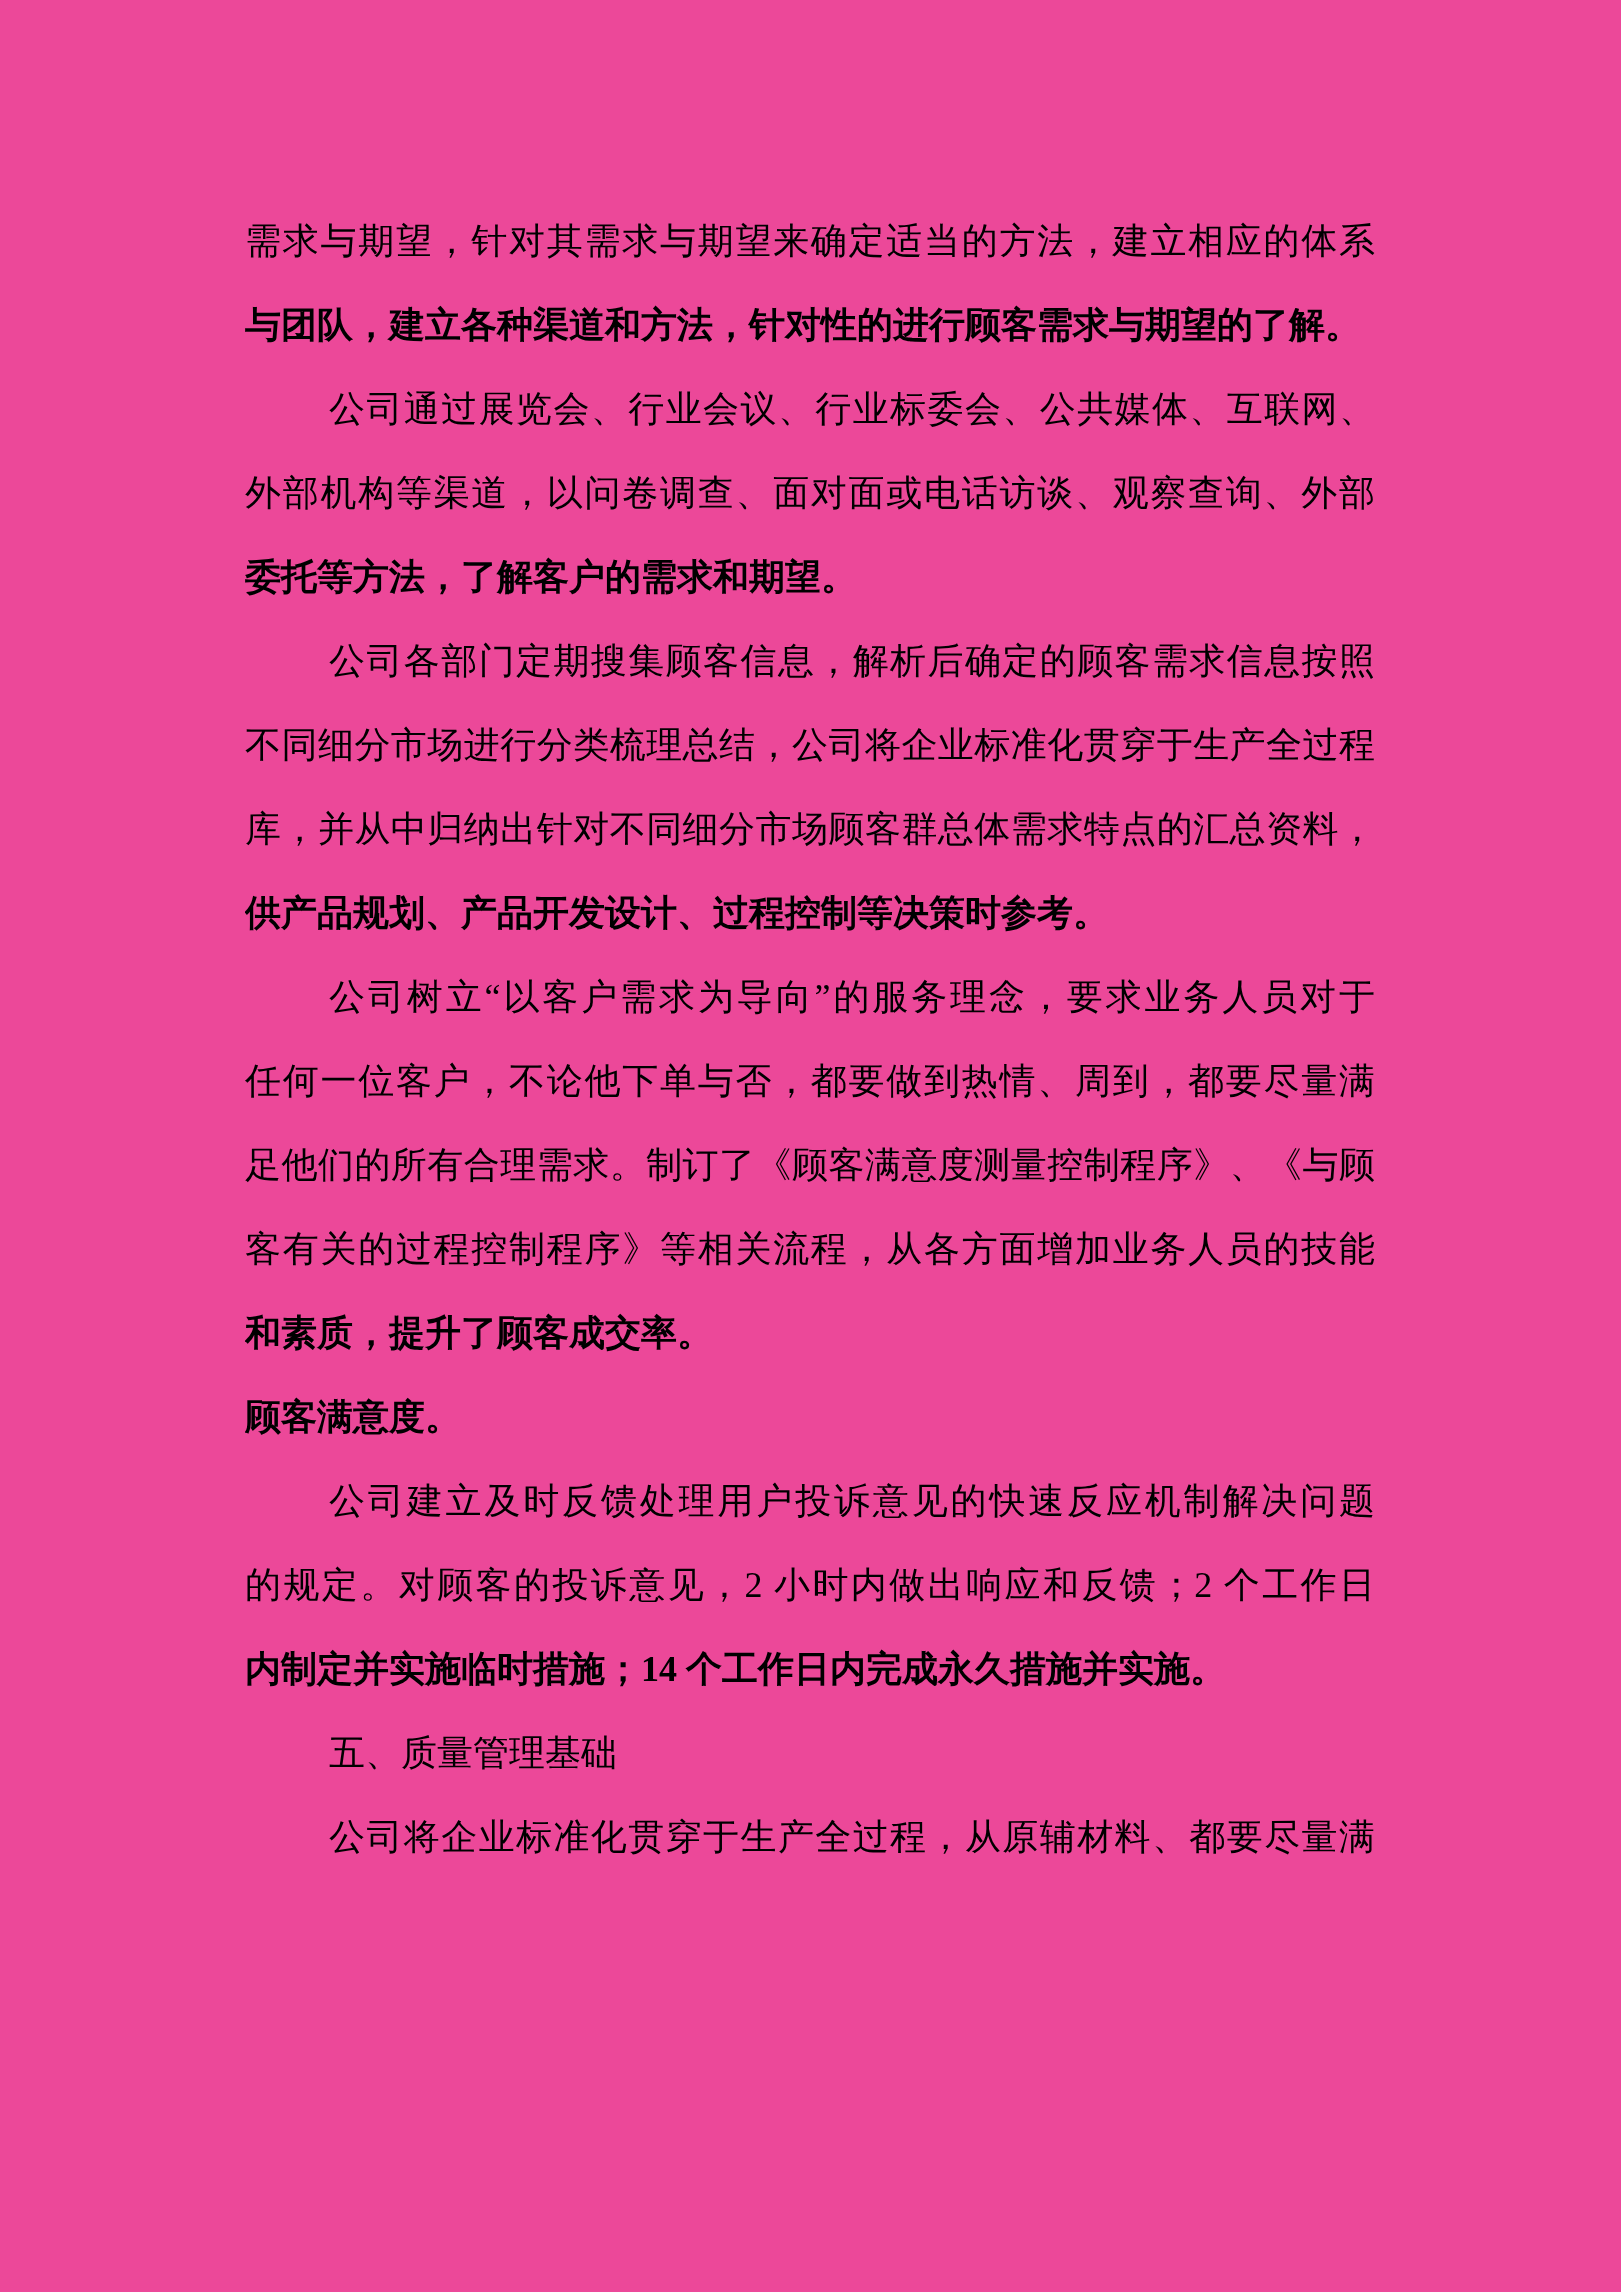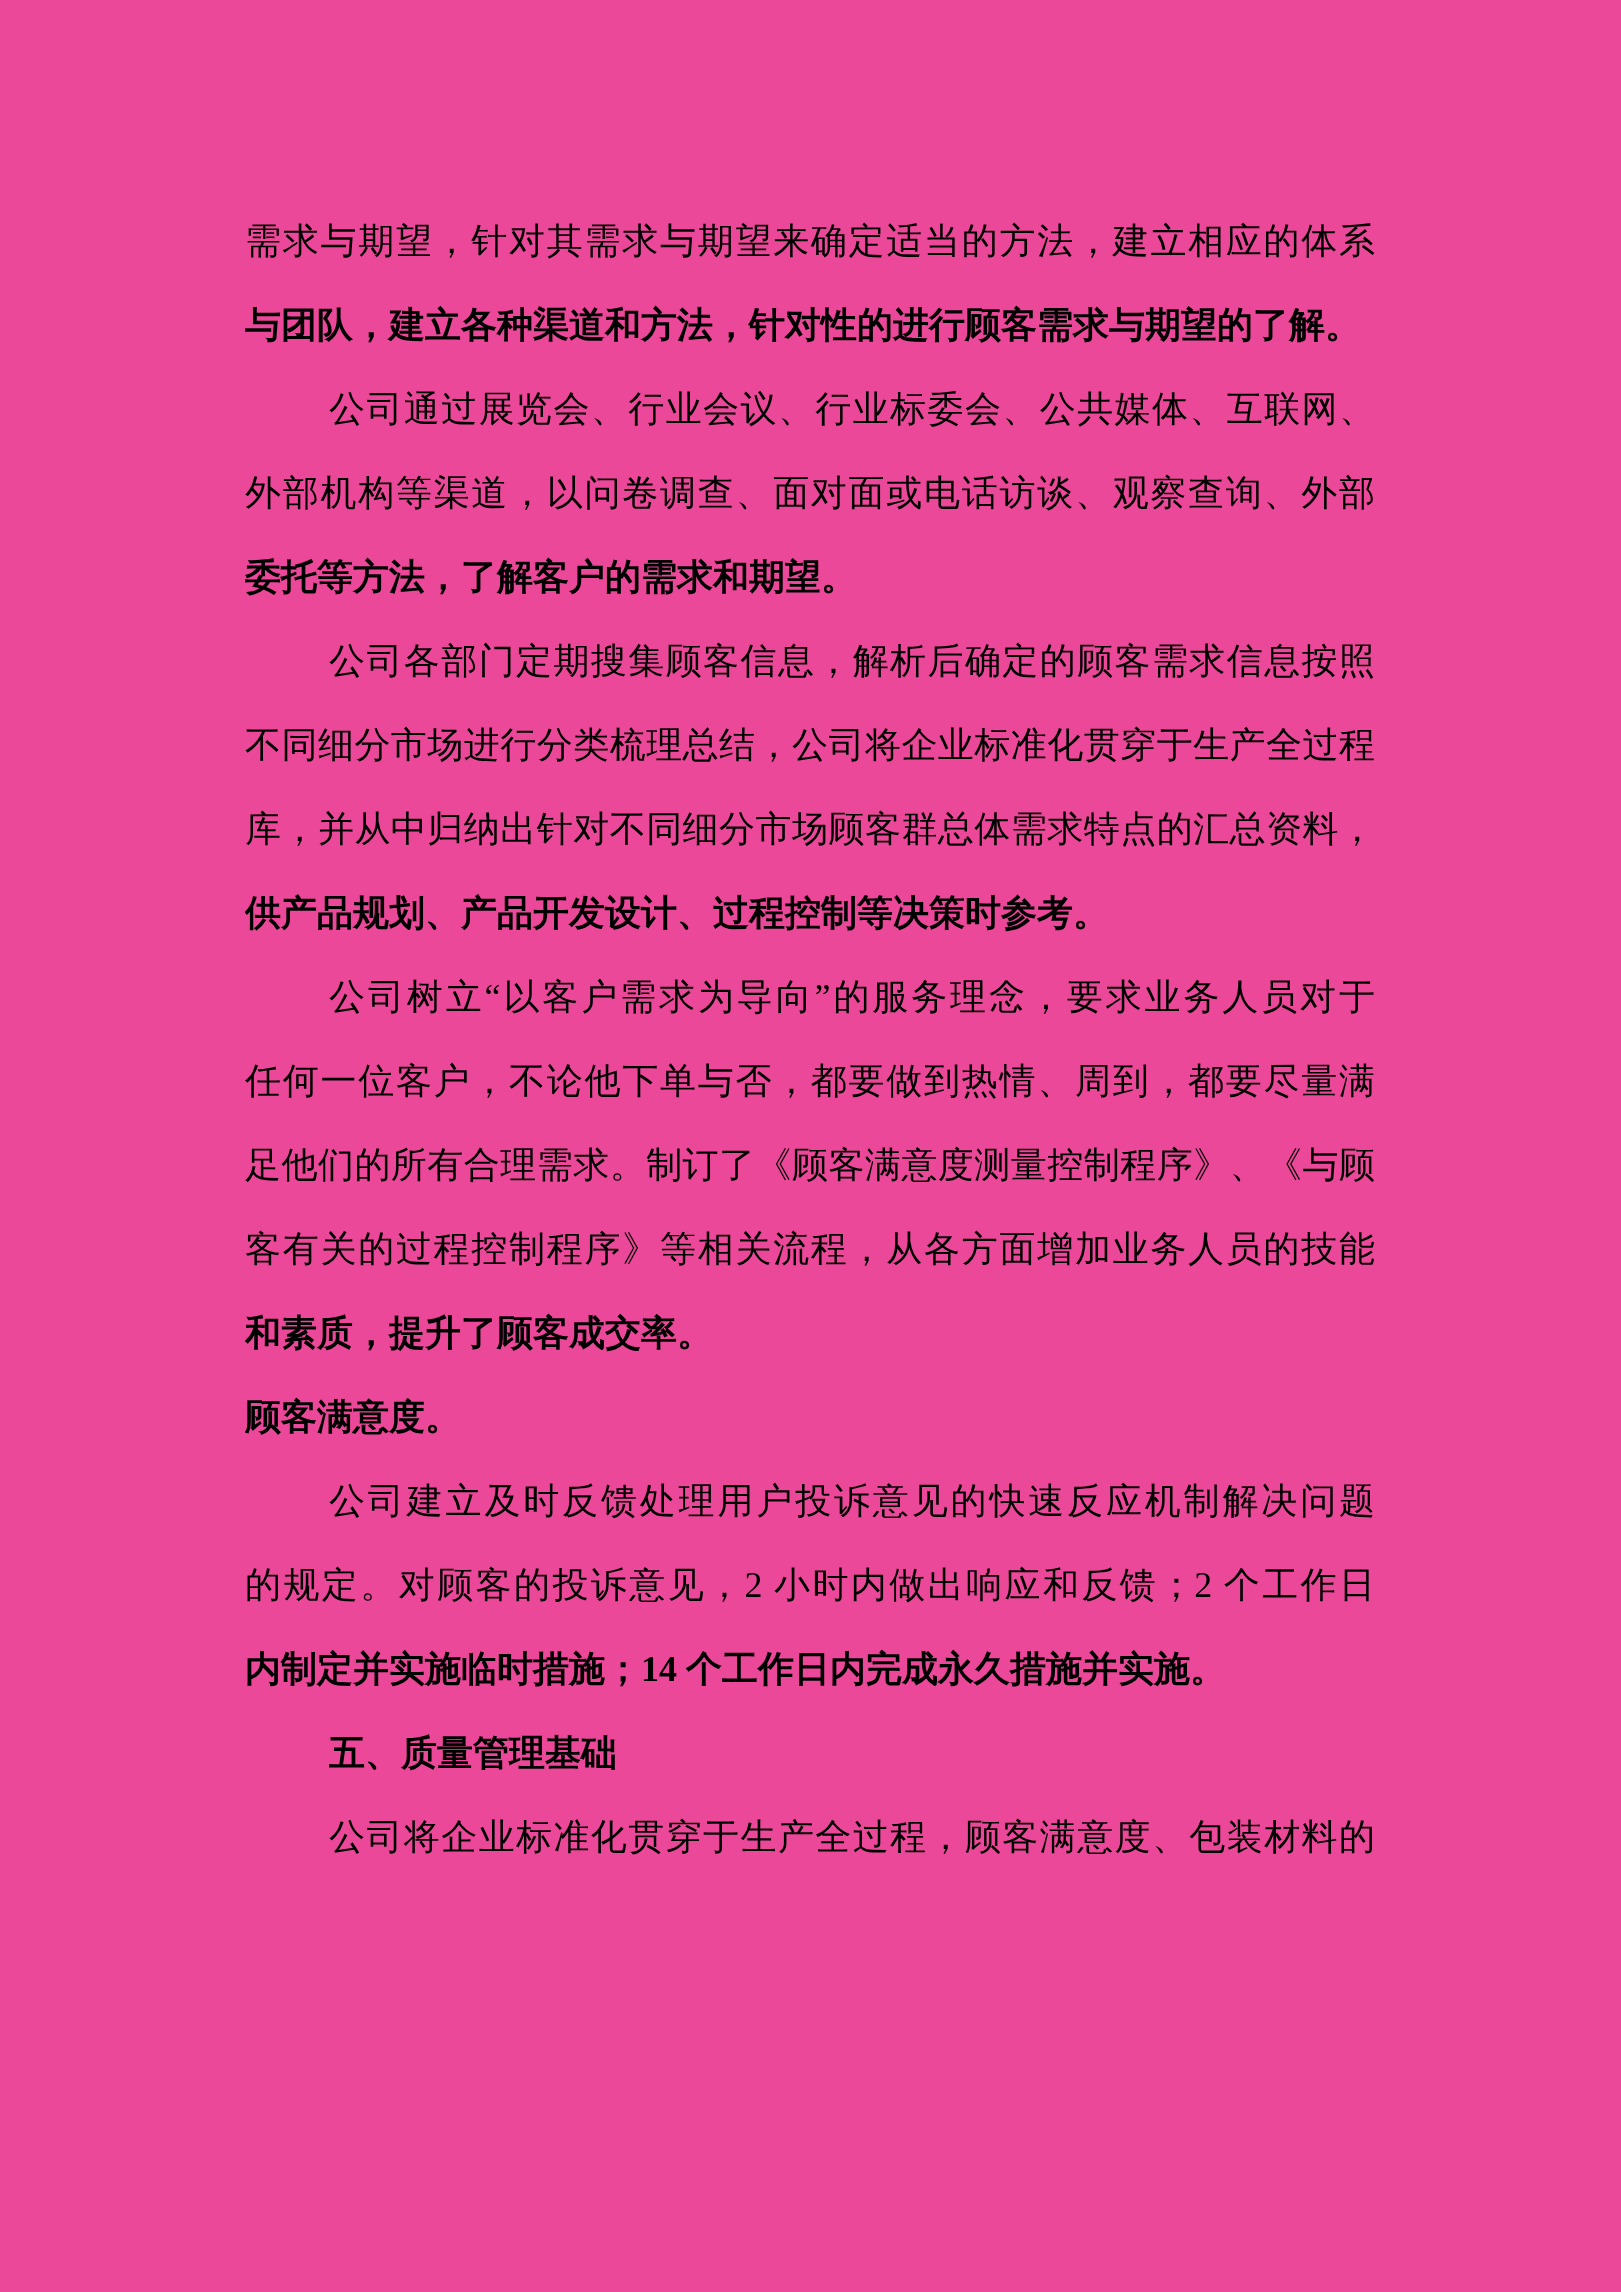--- a/index.html
+++ b/index.html
@@ -27,21 +27,21 @@
     overflow: hidden;
   }
   .ln.lst {
     text-align-last: left;
     font-weight: bold;
   }
   .ln.ind {
     text-indent: 84px;
   }
   .ln.hd {
-    font-weight: bold;
+    font-weight: normal;
     text-align-last: left;
   }
 </style>
 </head>
 <body>
 
 <div class="page">
   <div class="ln">需求与期望，针对其需求与期望来确定适当的方法，建立相应的体系</div>
   <div class="ln lst">与团队，建立各种渠道和方法，针对性的进行顾客需求与期望的了解。</div>
   <div class="ln ind">公司通过展览会、行业会议、行业标委会、公共媒体、互联网、</div>
@@ -54,15 +54,15 @@
   <div class="ln ind">公司树立“以客户需求为导向”的服务理念，要求业务人员对于</div>
   <div class="ln">任何一位客户，不论他下单与否，都要做到热情、周到，都要尽量满</div>
   <div class="ln">足他们的所有合理需求。制订了《顾客满意度测量控制程序》、《与顾</div>
   <div class="ln">客有关的过程控制程序》等相关流程，从各方面增加业务人员的技能</div>
   <div class="ln lst">和素质，提升了顾客成交率。</div>
   <div class="ln lst">顾客满意度。</div>
   <div class="ln ind">公司建立及时反馈处理用户投诉意见的快速反应机制解决问题</div>
   <div class="ln">的规定。对顾客的投诉意见，2 小时内做出响应和反馈；2 个工作日</div>
   <div class="ln lst">内制定并实施临时措施；14 个工作日内完成永久措施并实施。</div>
   <div class="ln ind hd">五、质量管理基础</div>
-  <div class="ln ind">公司将企业标准化贯穿于生产全过程，顾客满意度、包装材料的</div>
+  <div class="ln ind">公司将企业标准化贯穿于生产全过程，从原辅材料、都要尽量满</div>
 </div>
 
 
 </body></html>

